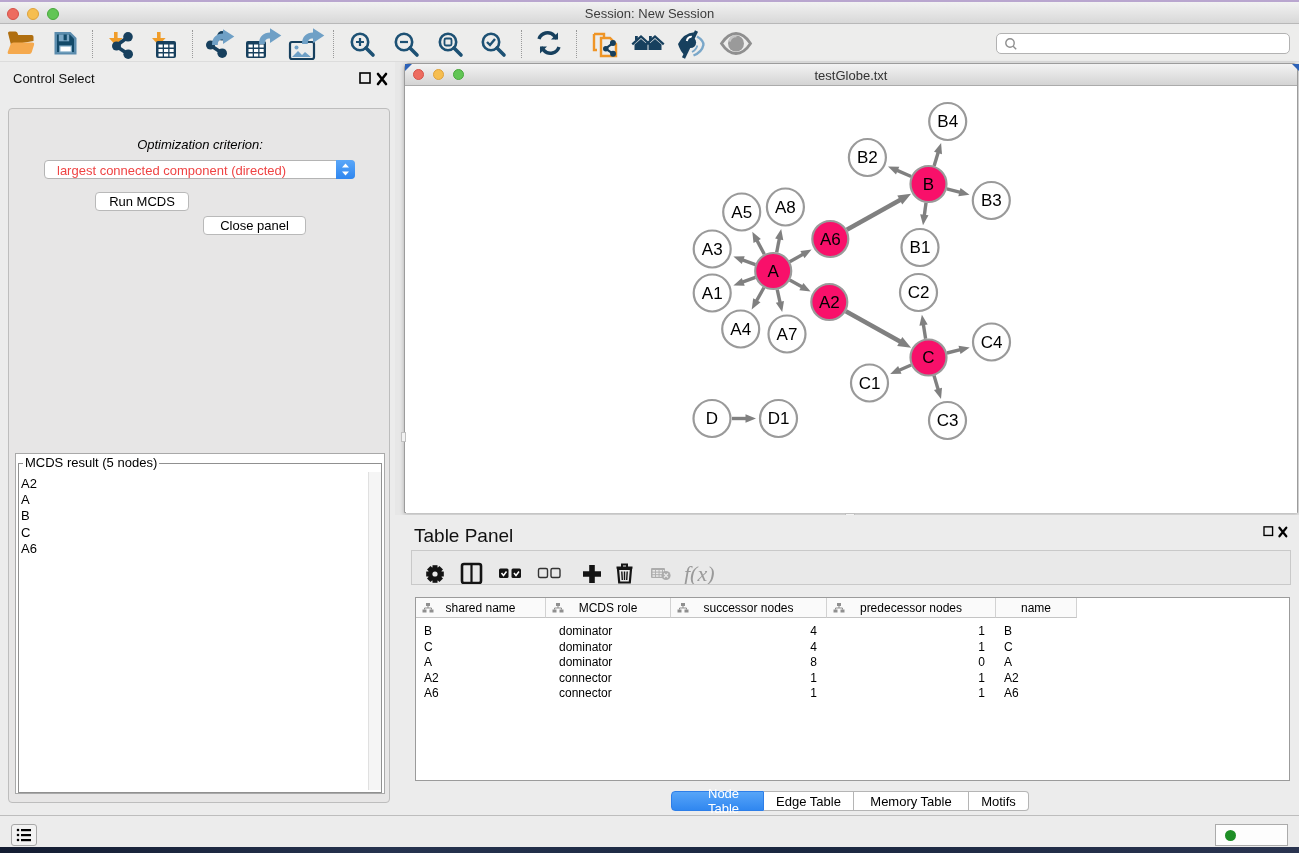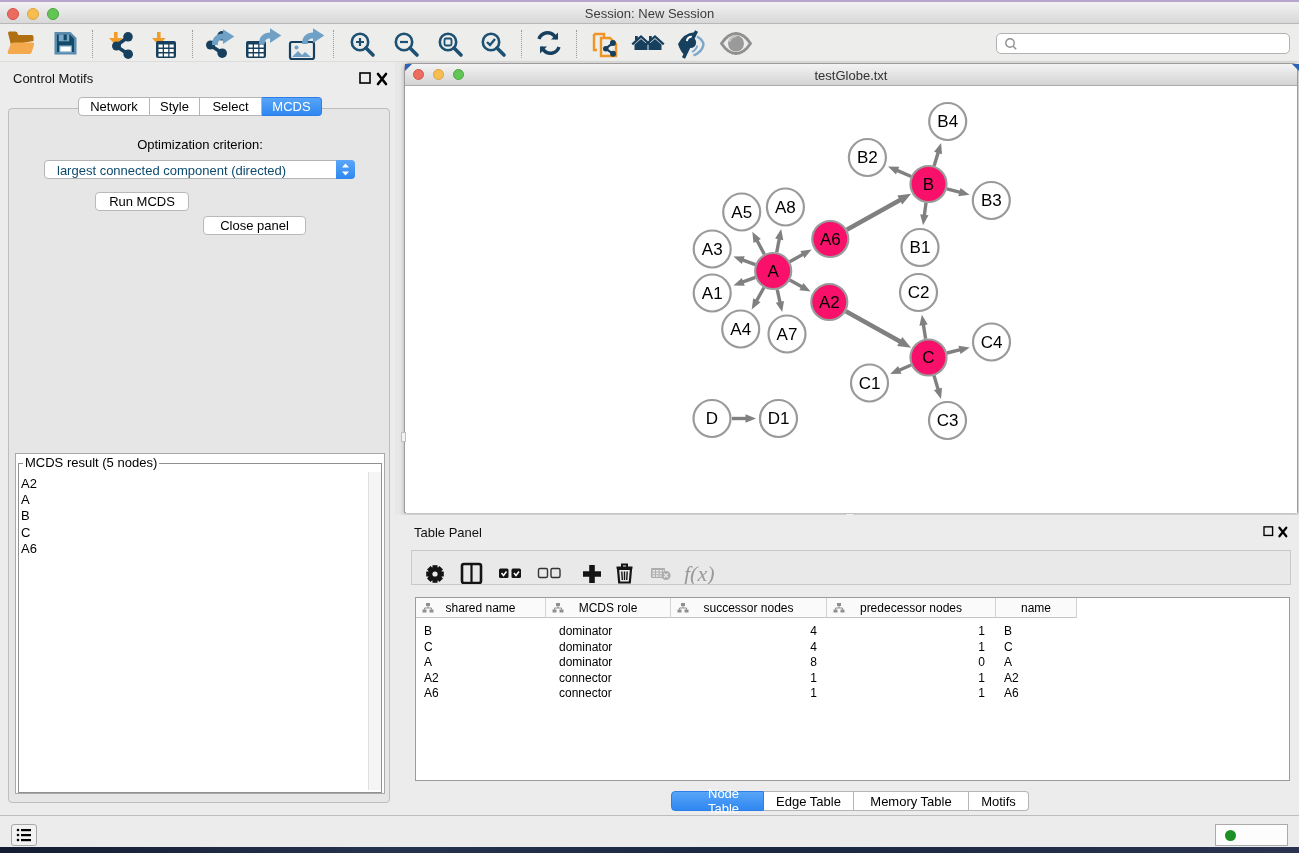--- a/index.html
+++ b/index.html
@@ -22,23 +22,23 @@
 #cpanel { position:absolute; left:0; top:62px; width:395px; height:753px; background:#ececec; }
 #cpanel .hdr { position:absolute; left:13px; top:9px; font-size:13px; color:#111; }
 #cptabs { position:absolute; top:35px; left:78px; height:19px; display:flex; font-size:13px; z-index:3; }
 #cptabs .tab { border:1px solid #b5b5b5; border-left:none; background:#fff;
   display:flex; align-items:center; justify-content:center; color:#000; }
 #cptabs .tab:first-child { border-left:1px solid #b5b5b5; border-radius:4px 0 0 4px; }
 #cptabs .tab.sel { background:linear-gradient(#57a5f8,#3087f0); color:#fff;
   border-color:#2d7ee8; border-radius:0 4px 4px 0; }
 #cpbody { position:absolute; left:8px; top:46px; width:382px; height:695px;
   background:#e7e6e6; border:1px solid #bdbdbd; border-radius:4px; }
-#optlabel { position:absolute; left:0; width:382px; top:28px; text-align:center; font-size:13px; color:#000; }
+#optlabel { position:absolute; left:0; width:382px; top:28px; text-align:center; font-size:13px; color:#000;font-style:italic; }
 #combo { position:absolute; left:35px; top:51px; width:311px; height:19px; background:#fff;
-  border:1px solid #b4b4b4; border-radius:4px; font-size:13px; color:#0c4a6e; }
+  border:1px solid #b4b4b4; border-radius:4px; font-size:13px; color:#ef4444; }
 #combo .txt { position:absolute; left:12px; top:2px; }
 #combo .btn { position:absolute; right:-1px; top:-1px; width:19px; height:19px;
   background:linear-gradient(#5aa7f9,#2f86ef); border-radius:0 4px 4px 0; }
 .cpbtn { position:absolute; top:83px; height:19px; background:#fff; border:1px solid #b9b9b9;
   border-radius:4px; font-size:13px; color:#000; text-align:center; line-height:17px; }
 #mcdsbox { position:absolute; left:6px; top:344px; width:370px; height:341px;
   background:#fff; border:1px solid #a9a9a9; }
 #mcdsfs { position:absolute; left:2px; top:9px; width:364px; height:330px;
   border:1px solid #909090; }
 #mcdslegend { position:absolute; left:4px; top:-9px; background:#fff; padding:0 2px;
@@ -57,21 +57,21 @@
   border-radius:5px 5px 0 0; }
 #nettitle .title { position:absolute; left:0; right:0; top:4px; text-align:center;
   font-size:13px; color:#333; }
 #netcanvas { position:absolute; left:1px; top:23px; width:891px; height:426px; background:#fff; }
 #graph text { font-size:17px; fill:#000; text-anchor:middle; }
 #graph line { stroke:#808080; }
 #graph polygon { fill:#808080; }
 #graph circle { stroke:#9a9a9a; stroke-width:2.2; }
 
 #tpanel { position:absolute; left:395px; top:515px; width:904px; height:300px; background:#ececec; }
-#tpanel .hdr { position:absolute; left:19px; top:10px; font-size:13px; color:#111; }
+#tpanel .hdr { position:absolute; left:19px; top:10px; font-size:19px; color:#111; }
 #ttoolbar { position:absolute; left:16px; top:35px; width:880px; height:35px;
   background:#e9e9e9; border:1px solid #c9c9c9; }
 #ttable { position:absolute; left:20px; top:82px; width:875px; height:184px;
   background:#fff; border:1px solid #9b9b9b; font-size:12px; }
 .th { position:absolute; top:0; height:20px; background:#fafafa;
   border-right:1px solid #d2d2d2; border-bottom:1px solid #c4c4c4;
   text-align:center; line-height:20px; color:#000; }
 .td { position:absolute; height:16px; line-height:16px; color:#000; }
 #btabs { position:absolute; top:276px; left:276px; height:20px; display:flex; font-size:13px; }
 #btabs .tab { border:1px solid #b5b5b5; border-left:none; background:#fff;
@@ -211,31 +211,25 @@
     <path d="M729.5 15.5 a7 7 0 0 1 7-5.5" stroke="#c6c6c6" stroke-width="2.4" fill="none"></path>
   </svg>
   <div id="searchbox">
     <svg width="16" height="16" style="position:absolute;left:6px;top:2px" viewBox="0 0 16 16">
       <circle cx="7" cy="7" r="4.2" fill="none" stroke="#8e8e8e" stroke-width="1.4"></circle>
       <line x1="10.2" y1="10.2" x2="13.2" y2="13.2" stroke="#8e8e8e" stroke-width="1.4"></line>
     </svg>
   </div>
 </div>
 <div id="cpanel">
-  <div class="hdr">Control Motifs</div>
+  <div class="hdr">Control Select</div>
   <svg width="30" height="14" style="position:absolute;left:359px;top:10px" viewBox="0 0 30 14">
     <rect x="1" y="1" width="10" height="10" fill="none" stroke="#000" stroke-width="1.6"></rect>
     <path d="M19 2 L27 12 M27 2 L19 12" stroke="#000" stroke-width="2.6" stroke-linecap="round"></path>
   </svg>
-  <div id="cptabs">
-    <div class="tab" style="width:72px">Network</div>
-    <div class="tab" style="width:50px">Style</div>
-    <div class="tab" style="width:62px">Select</div>
-    <div class="tab sel" style="width:60px">MCDS</div>
-  </div>
   <div id="cpbody">
     <div id="optlabel">Optimization criterion:</div>
     <div id="combo">
       <div class="txt">largest connected component (directed)</div>
       <div class="btn">
         <svg width="19" height="19" viewBox="0 0 19 19">
           <path d="M9.5 3.5 L13 7.5 L6 7.5 Z" fill="#fff"></path>
           <path d="M9.5 15.5 L13 11.5 L6 11.5 Z" fill="#fff"></path>
         </svg>
       </div>

